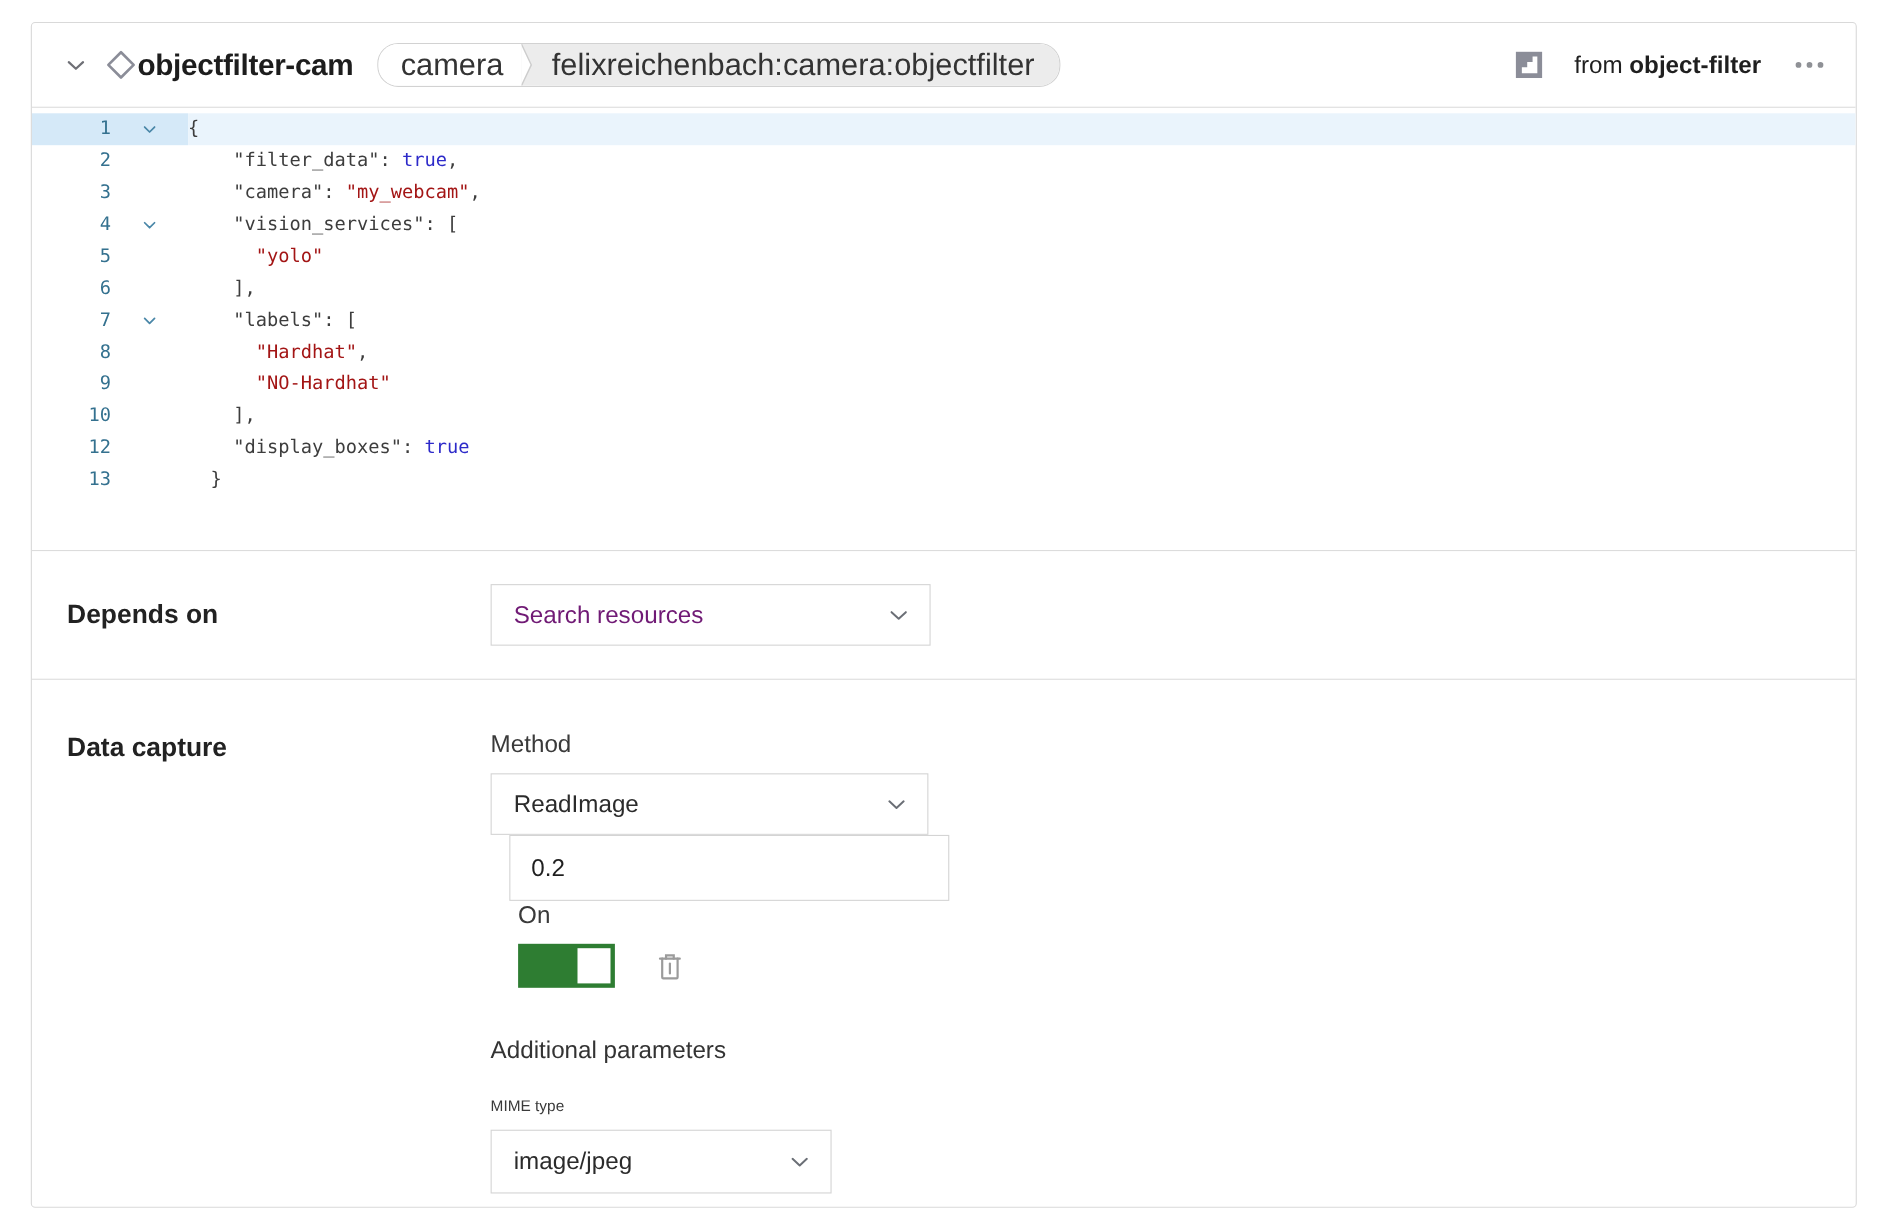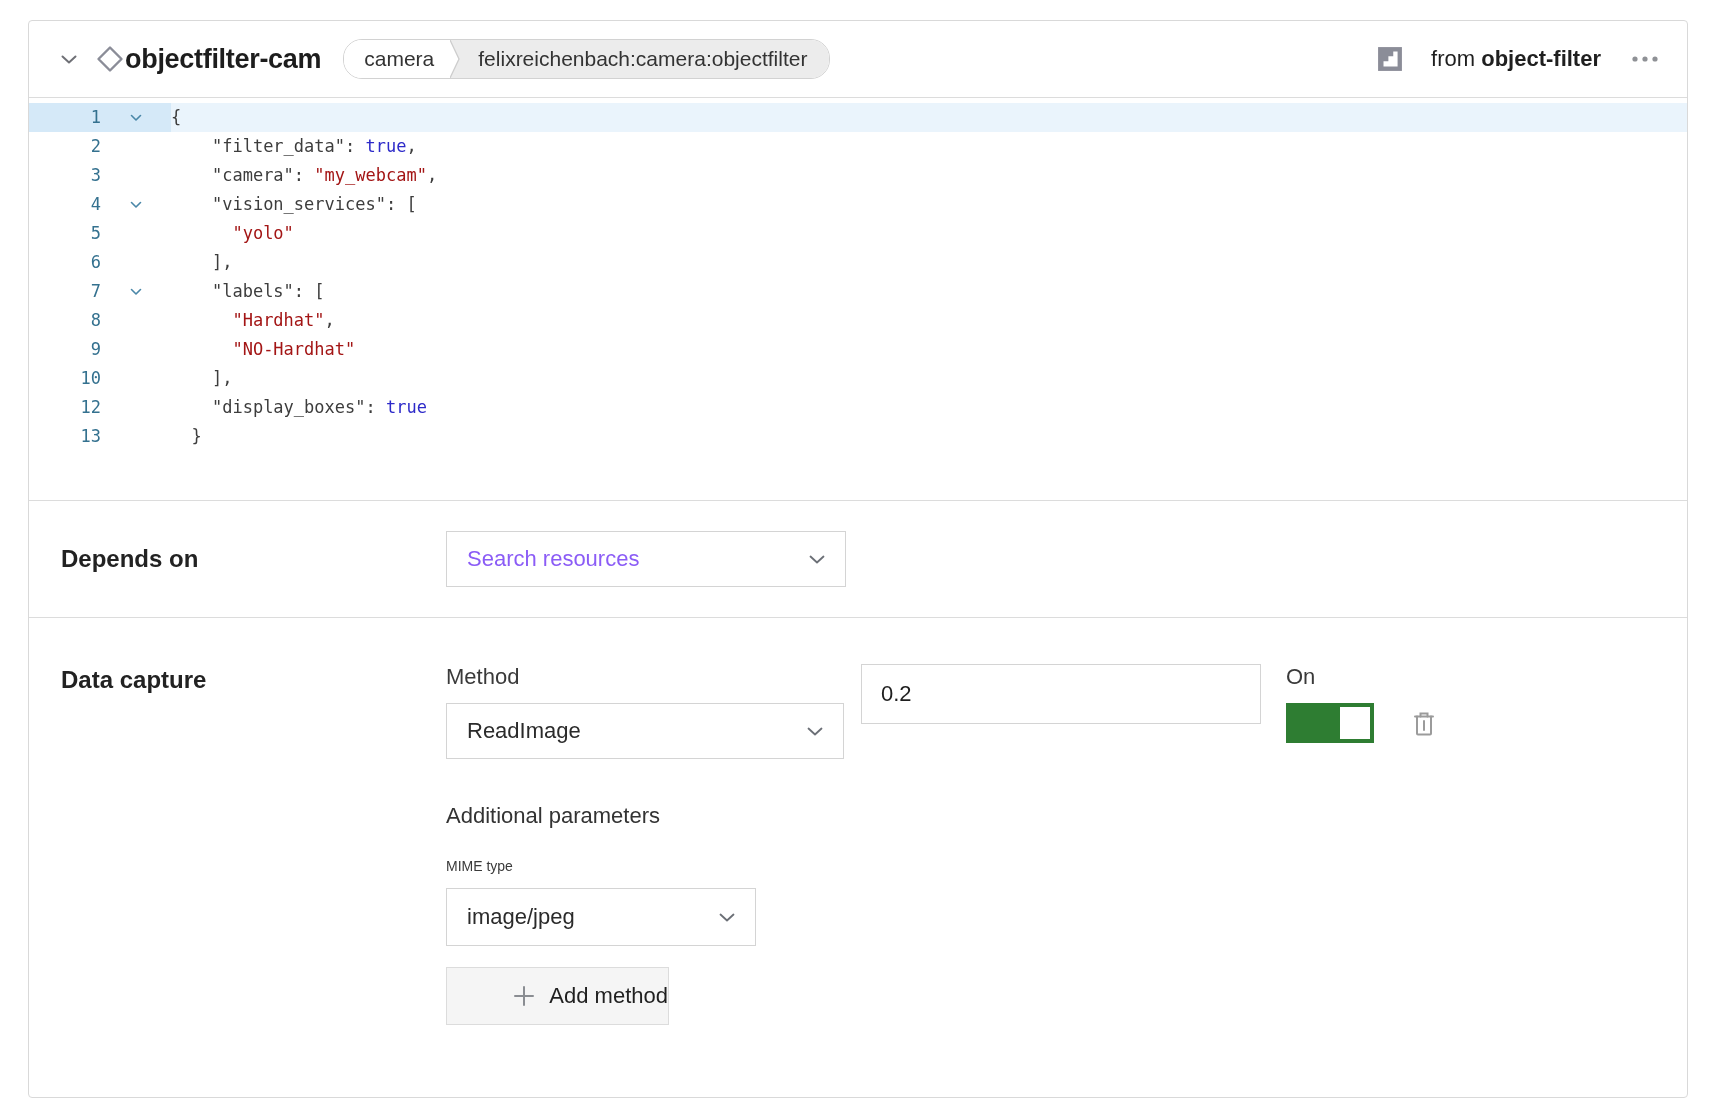--- a/index.html
+++ b/index.html
@@ -5,21 +5,21 @@
   html,body{margin:0;padding:0;background:#ffffff;}
   body{width:1716px;height:1120px;position:relative;font-family:"Liberation Sans",sans-serif;color:#2b2b2b;}
   .card{position:absolute;left:28px;top:20px;width:1660px;height:1078px;box-sizing:border-box;
         border:1px solid #d9d9d9;border-radius:4px;background:#fff;overflow:hidden;}
 
   
   .hdr{height:77px;display:flex;align-items:center;padding:0 26px 0 30px;border-bottom:1px solid #dcdcdc;box-sizing:border-box;}
   .hdr .collapse{width:20px;display:flex;align-items:center;justify-content:center;cursor:pointer;}
   .hdr .diamond{margin-left:16px;display:flex;align-items:center;}
   .hdr .title{font-size:27px;font-weight:700;color:#1d1d1d;letter-spacing:-0.3px;}
-  .pill{margin-left:22px;height:38px;border:1px solid #d2d2d2;border-radius:19px;display:flex;align-items:stretch;overflow:hidden;font-size:21px;color:#333;}
+  .pill{margin-left:22px;height:38px;border:1px solid #d2d2d2;border-radius:19px;display:flex;align-items:stretch;overflow:hidden;font-size:28px;color:#333;}
   .pill .seg1{background:#fff;display:flex;align-items:center;padding:0 16px 0 20px;}
   .pill .sep{width:16px;flex:none;}
   .pill .seg2{background:#ececec;display:flex;align-items:center;padding:0 22px 0 12px;white-space:nowrap;}
   .hdr-right{margin-left:auto;display:flex;align-items:center;}
   .from-txt{margin-left:28px;font-size:22px;color:#1f1f1f;white-space:nowrap;}
   .from-txt b{font-weight:700;}
   .menu-btn{margin-left:28px;display:flex;align-items:center;cursor:pointer;padding:6px 2px;}
 
   
   .code-area{padding:5px 0 49px;border-bottom:1px solid #dcdcdc;}
@@ -32,25 +32,25 @@
   .cl.hl .code{background:#eaf4fc;}
   .tk-p{color:#3d3d3d;} .tk-k{color:#3d3d3d;} .tk-s{color:#a31515;} .tk-a{color:#2d2ac9;} .tk-n{color:#116644;}
 
   
   .row{display:flex;padding:30px 32px;align-items:center;box-sizing:border-box;}
   .row-label{width:385px;flex:none;font-size:24px;font-weight:700;color:#222;}
   .depends{border-bottom:1px solid #dcdcdc;}
 
   .select{box-sizing:border-box;height:56px;border:1px solid #d4d4d4;background:#fff;display:flex;
           align-items:center;justify-content:space-between;padding:0 20px;font-size:22px;color:#2b2b2b;cursor:pointer;}
-  .select .ph{color:#8b5cf6;}
+  .select .ph{color:#701a75;}
 
   .capture{padding:46px 32px 0;display:flex;align-items:flex-start;}
   .cap-fields{flex:1;}
-  .cap-row{display:flex;align-items:flex-start;}
+  .cap-row{display:flex;align-items:flex-start;flex-direction:column;}
   .fld-label{font-size:22px;color:#3a3a3a;margin-bottom:13px;}
   .col-method{width:398px;}
   .col-freq{width:400px;margin-left:17px;}
   .col-toggle{margin-left:25px;}
   .txt-input{box-sizing:border-box;width:400px;height:60px;border:1px solid #d4d4d4;background:#fff;
              font-size:22px;color:#1f1f1f;padding:0 19px;font-family:"Liberation Sans",sans-serif;outline:none;}
   .toggle-wrap{display:flex;align-items:center;margin-top:0px;}
   .toggle{position:relative;width:88px;height:40px;background:#2e7d32;cursor:pointer;flex:none;}
   .toggle .knob{position:absolute;top:4px;right:4px;width:30px;height:32px;background:#fff;}
   .trash{margin-left:38px;display:flex;align-items:center;cursor:pointer;}

